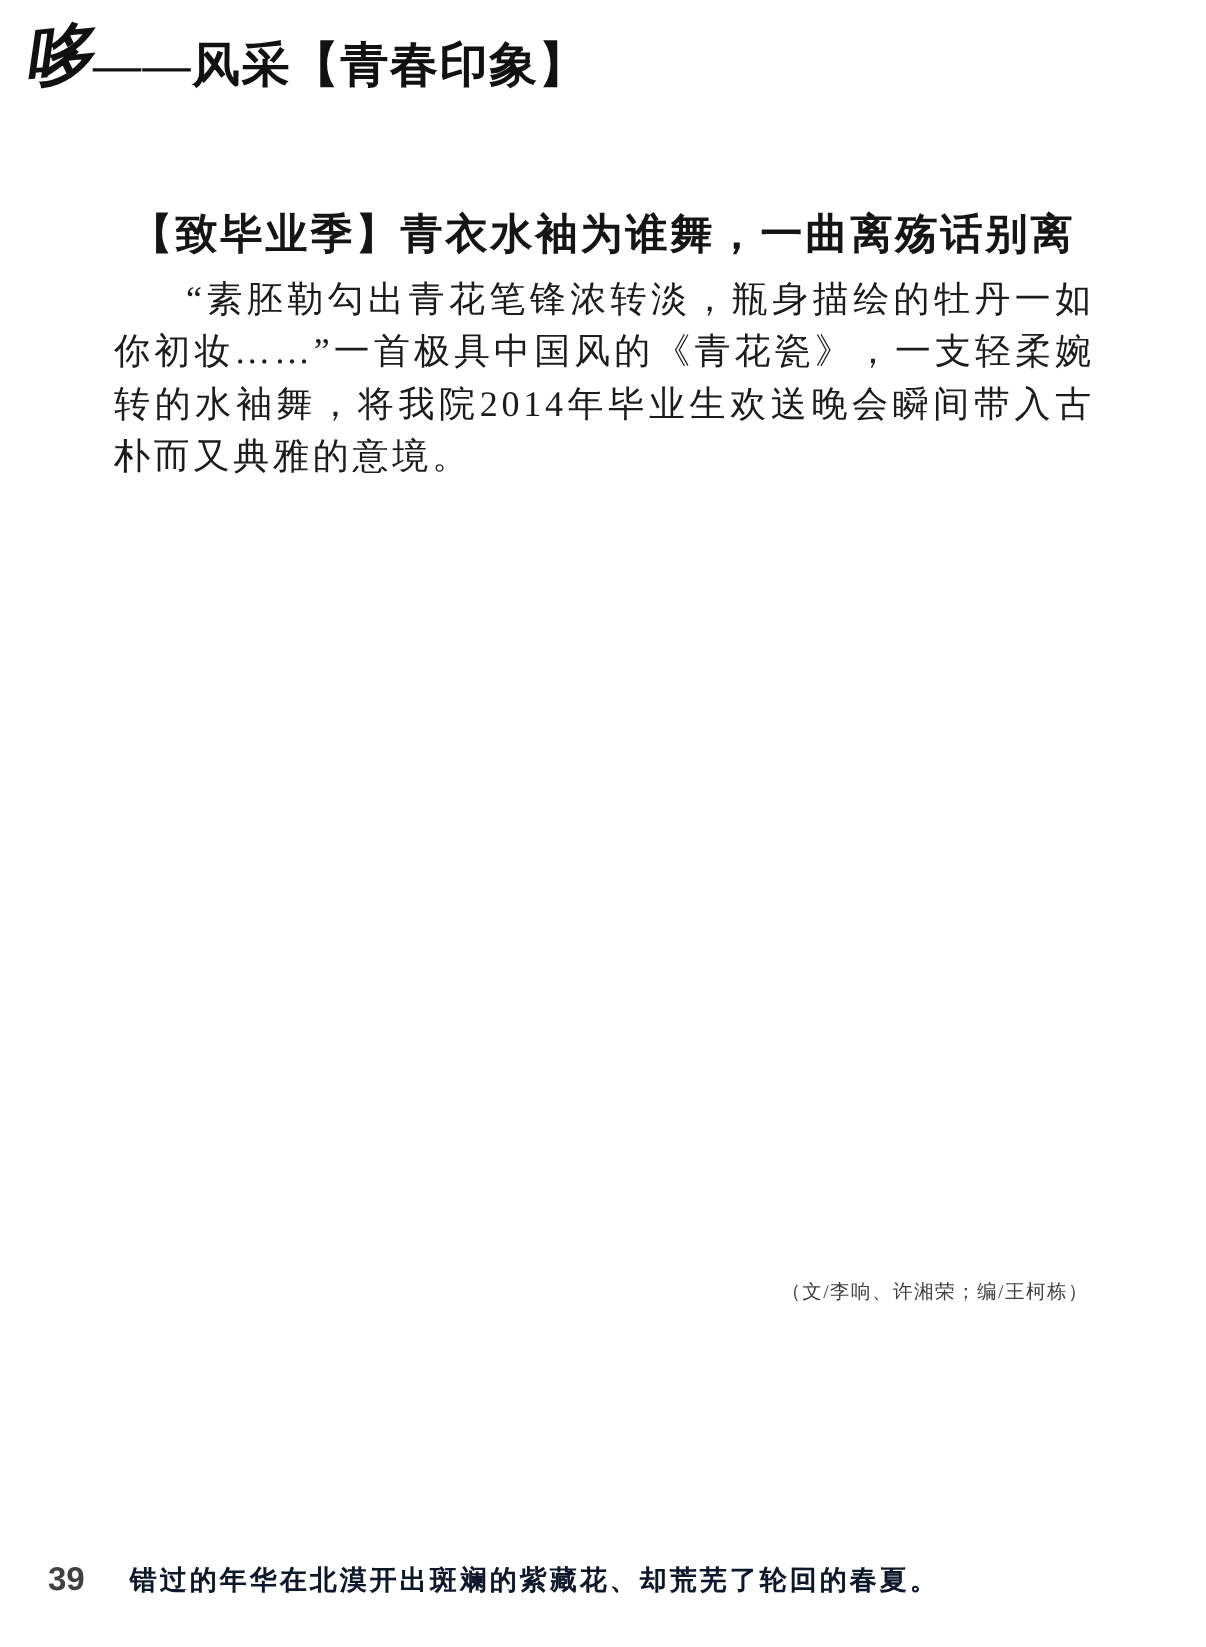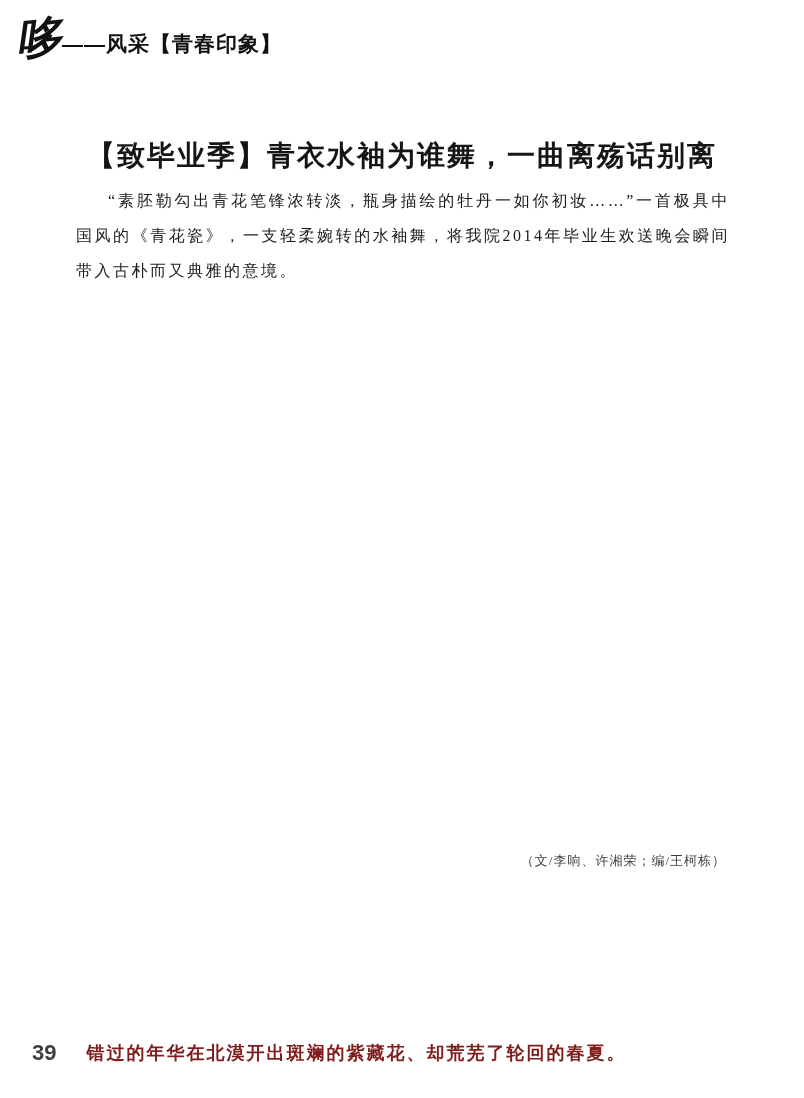--- a/index.html
+++ b/index.html
@@ -32,22 +32,22 @@
     font-family: "DejaVu Serif", serif;
     font-size: 44px;
     line-height: 44px;
     font-weight: 900;
     font-style: italic;
     transform: rotate(-6deg);
     display: inline-block;
     margin-right: 2px;
   }
   .logo-text {
-    font-family: Liberation Sans, sans-serif;
-    font-size: 21px;
+    font-family: Liberation Serif, serif;
+    font-size: 32px;
     line-height: 27px;
     font-weight: 900;
     letter-spacing: 1px;
     margin-top: 14px;
     display: inline-block;
   }
 
   
   .article-title {
     position: absolute;
@@ -64,21 +64,21 @@
 
   
   .article-body {
     position: absolute;
     top: 183px;
     left: 76px;
     width: 654px;
   }
   .article-body p {
     margin: 0;
-    font-size: 16px;
+    font-size: 24px;
     line-height: 35px;
     letter-spacing: 2.5px;
     text-indent: 2em;
     text-align: justify;
     color: #1c1c1c;
   }
 
   
   .byline {
     position: absolute;
@@ -103,21 +103,21 @@
     font-size: 22px;
     font-weight: 700;
     color: #404040;
   }
   .footer-quote {
     font-family: "Liberation Sans", "DejaVu Sans", sans-serif;
     font-size: 18px;
     font-weight: 700;
     letter-spacing: 2px;
     margin-left: 30px;
-    color: #7f1d1d;
+    color: #0f172a;
   }
 </style>
 </head>
 <body>
 
 <div class="page">
 
   <div class="header-logo">
     <span class="logo-script">哆</span>
     <span class="logo-text">——风采【青春印象】</span>

